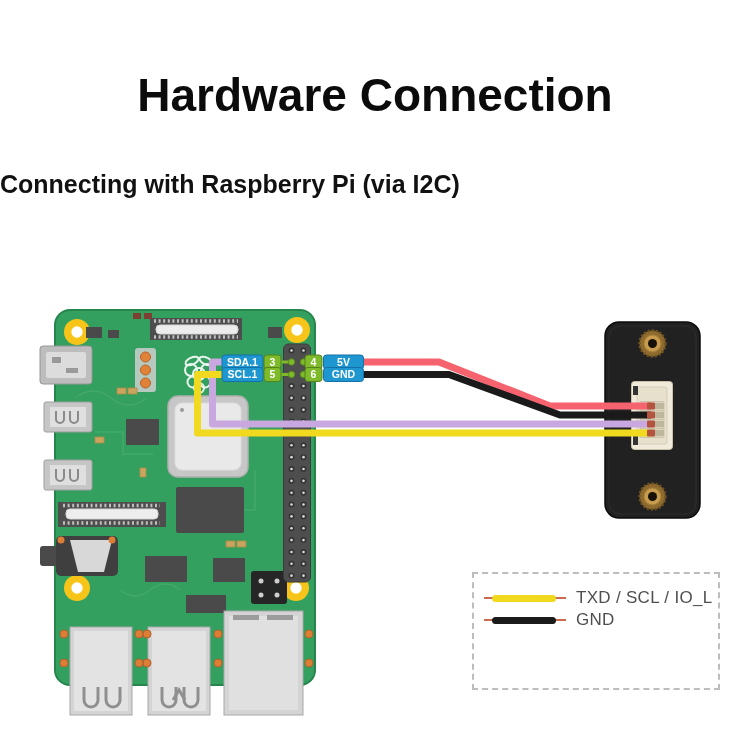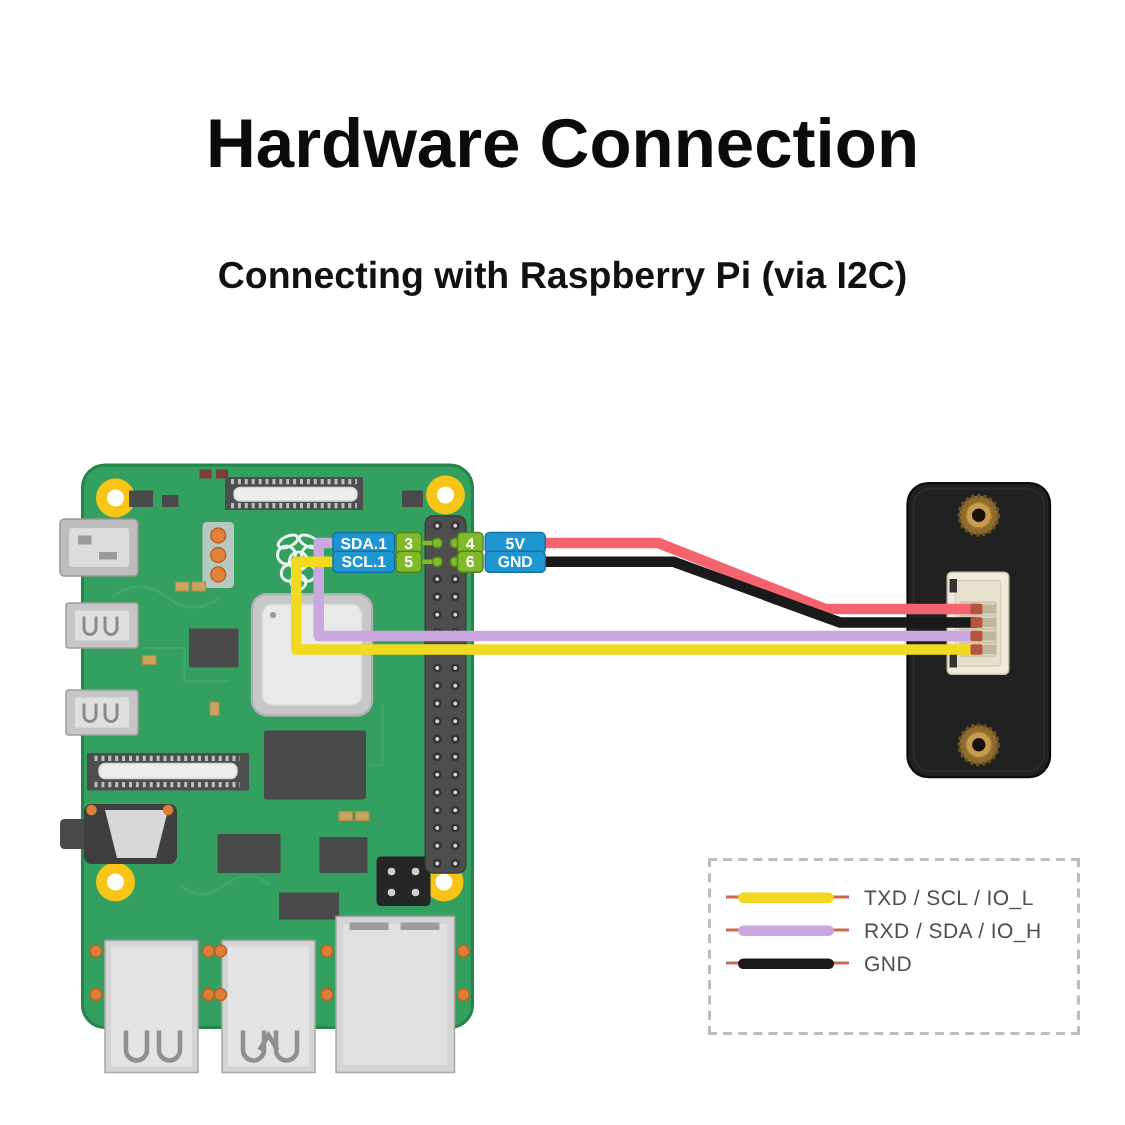--- a/index.html
+++ b/index.html
@@ -1,34 +1,34 @@
 <!DOCTYPE html>
 <html><head>
 <meta charset="utf-8">
 <style>
   html,body{margin:0;padding:0;background:#fff;}
   #stage{position:relative;width:750px;height:750px;background:#ffffff;overflow:hidden;
          font-family:"Liberation Sans",sans-serif;}
   .title{position:absolute;top:68px;left:0;width:750px;text-align:center;
          font-size:46px;font-weight:bold;color:#0b0b0b;}
-  .subtitle{position:absolute;top:170px;left:0;width:750px;text-align:center;
+  .subtitle{position:absolute;top:170px;left:0;width:750px;
          font-size:25px;font-weight:bold;color:#111;}
   #diagram{position:absolute;left:0;top:0;}
   #diagram text{font-family:"Liberation Sans",sans-serif;font-weight:bold;
          fill:#ffffff;font-size:10.5px;text-anchor:middle;}
   .legend{position:absolute;left:472px;top:572px;width:248px;height:118px;
          box-sizing:border-box;border:2px dashed #bdbdbd;background:#fff;
          padding:13px 0 0 10px;z-index:5;}
   .legend-row{display:flex;align-items:center;height:22px;}
   .swatch{position:relative;width:82px;height:16px;flex:0 0 82px;}
   .swatch::before{content:"";position:absolute;left:0;right:0;top:7px;height:2px;
          background:#c96b50;}
   .swatch .bar{position:absolute;left:8px;top:4.5px;width:64px;height:7px;
          border-radius:3.5px;display:block;}
-  .legend-label{margin-left:10px;font-size:14px;color:#4f4f4f;letter-spacing:.3px;
+  .legend-label{margin-left:10px;font-size:17px;color:#4f4f4f;letter-spacing:.3px;
          white-space:nowrap;}
 </style>
 </head>
 <body>
 
 <div id="stage">
 
   <div class="title">Hardware Connection</div>
   <div class="subtitle">Connecting with Raspberry Pi (via I2C)</div>
 
@@ -365,25 +365,19 @@
 
   <div class="legend">
     <div class="legend-row">
       <span class="swatch">
           <i class="bar" style="background: rgb(240, 217, 30);"></i>
         </span>
       <span class="legend-label">TXD / SCL / IO_L</span>
     </div>
     <div class="legend-row">
       <span class="swatch">
-          <i class="bar" style="background: rgb(201, 168, 224);"></i>
-        </span>
-      <span class="legend-label">RXD / SDA / IO_H</span>
-    </div>
-    <div class="legend-row">
-      <span class="swatch">
           <i class="bar" style="background: rgb(26, 26, 26);"></i>
         </span>
       <span class="legend-label">GND</span>
     </div>
   </div>
 
 </div>
 
 </body></html>

